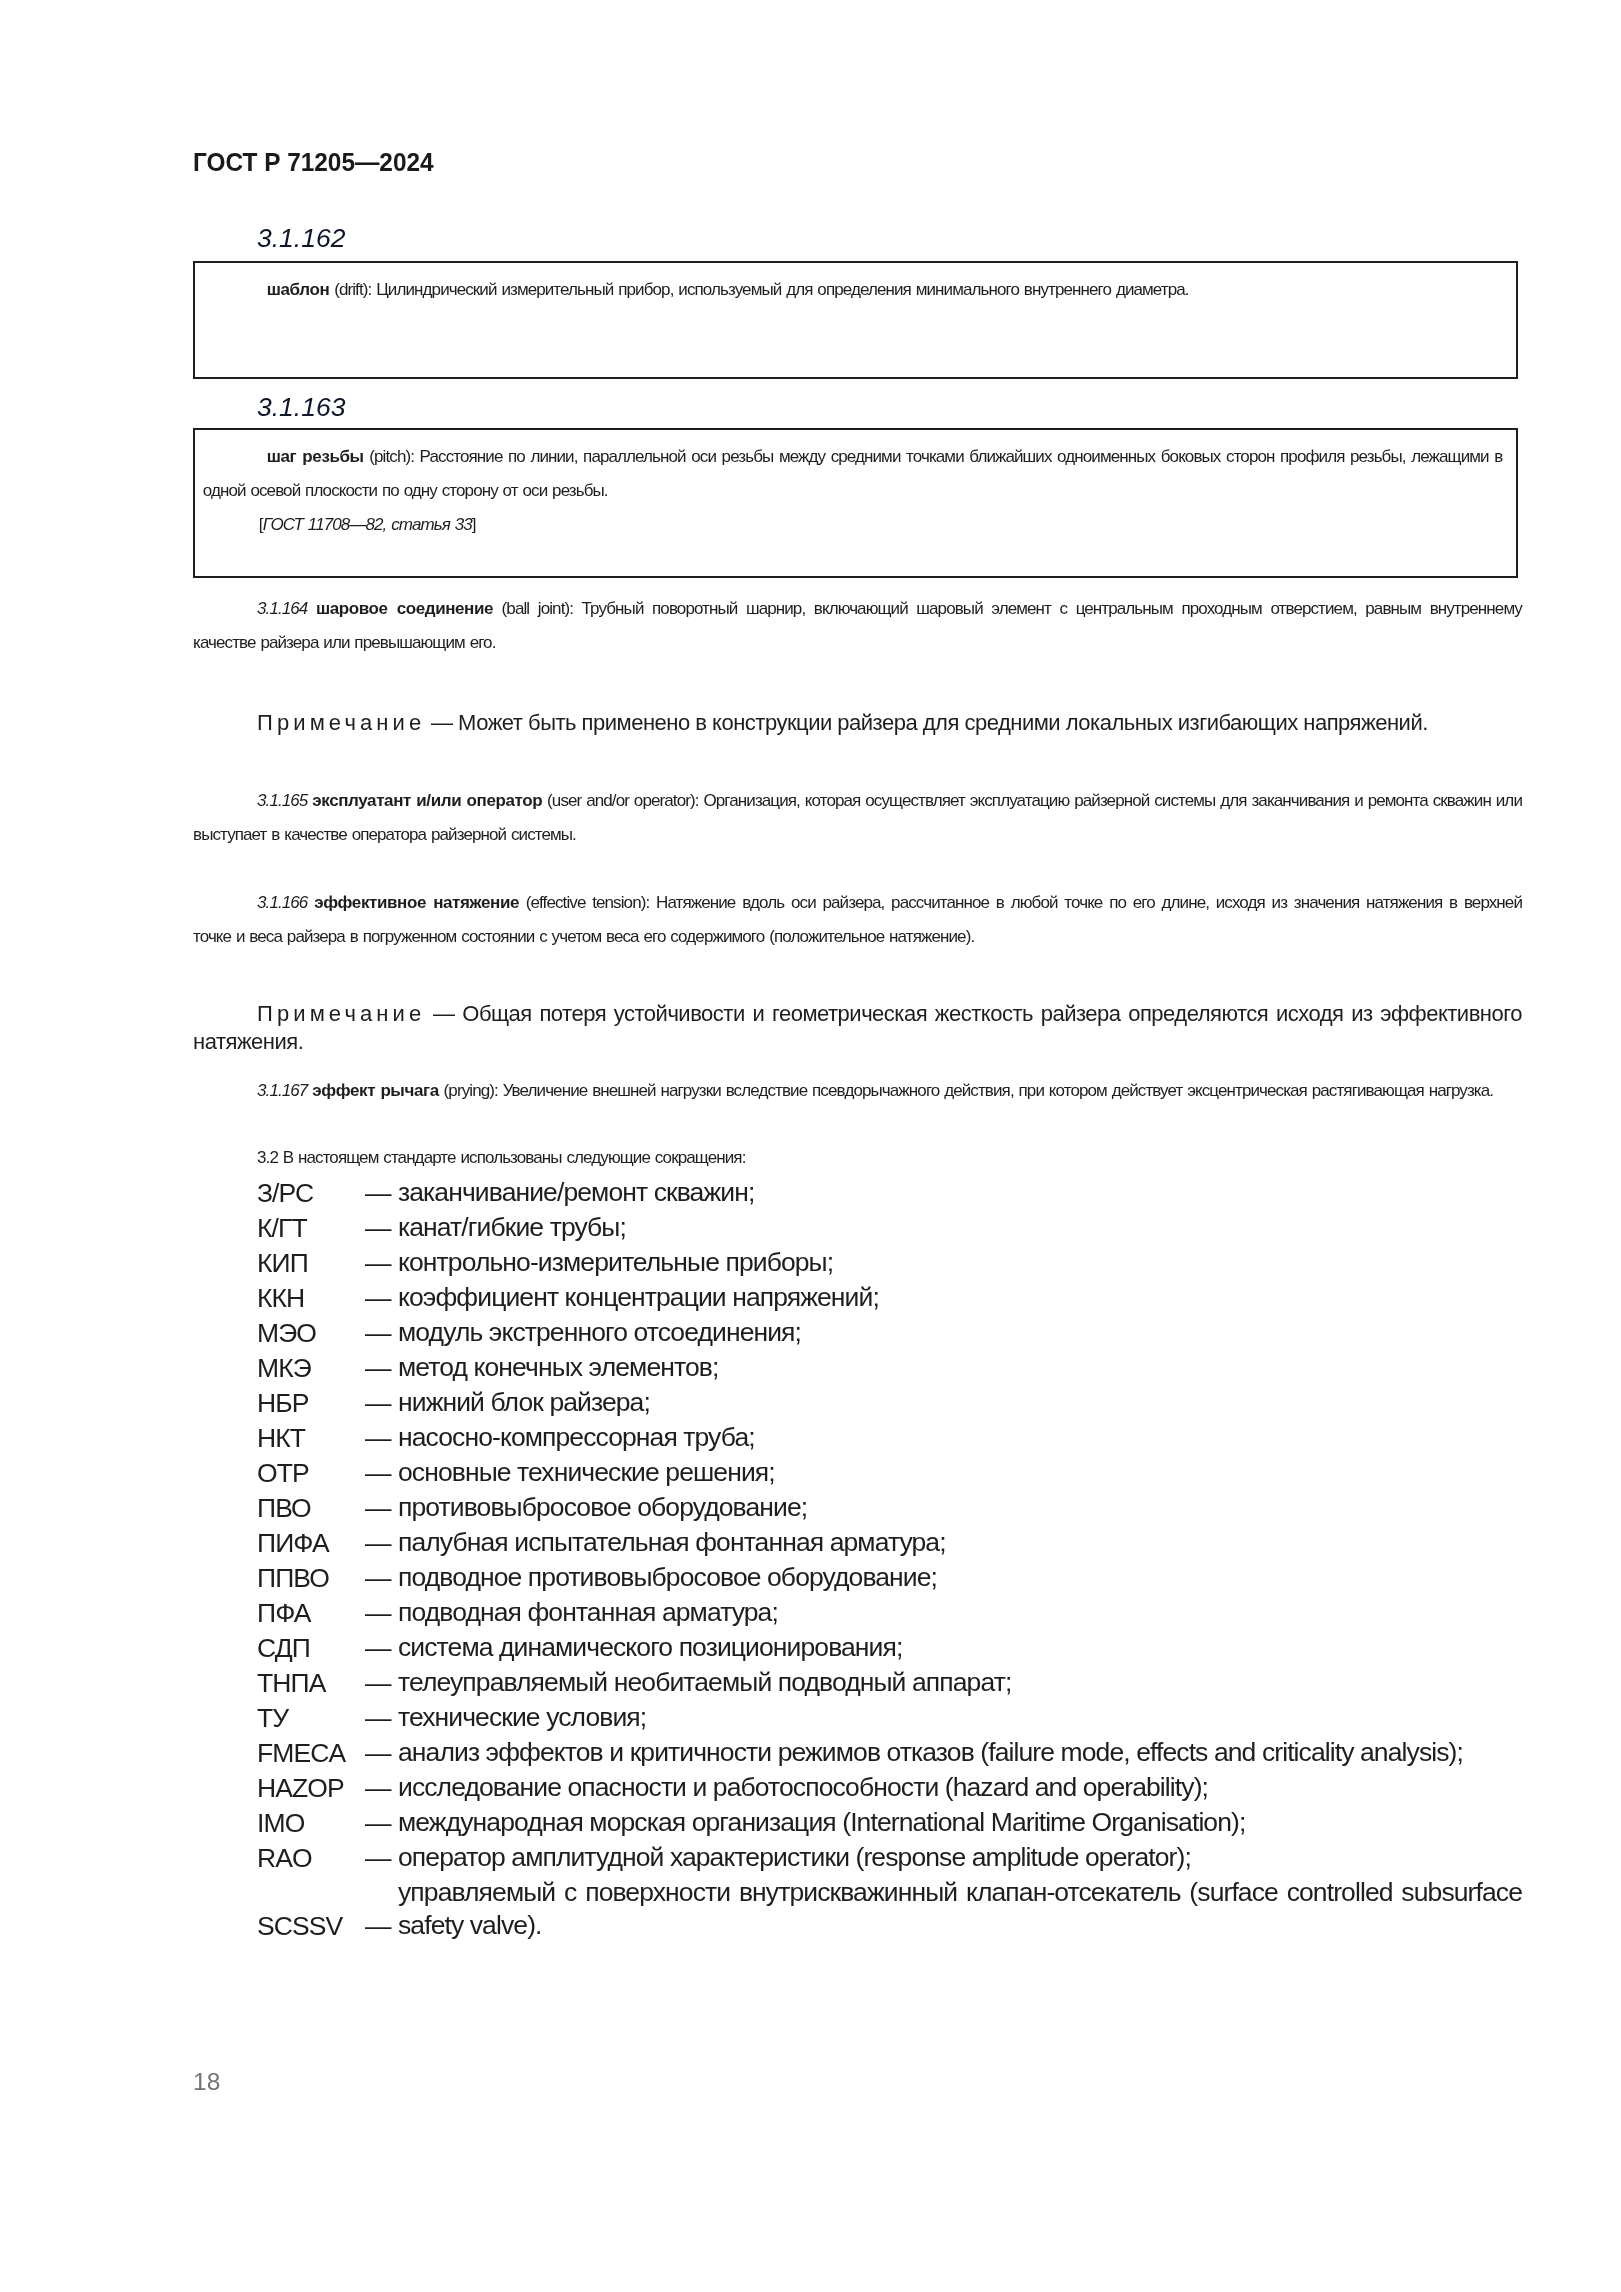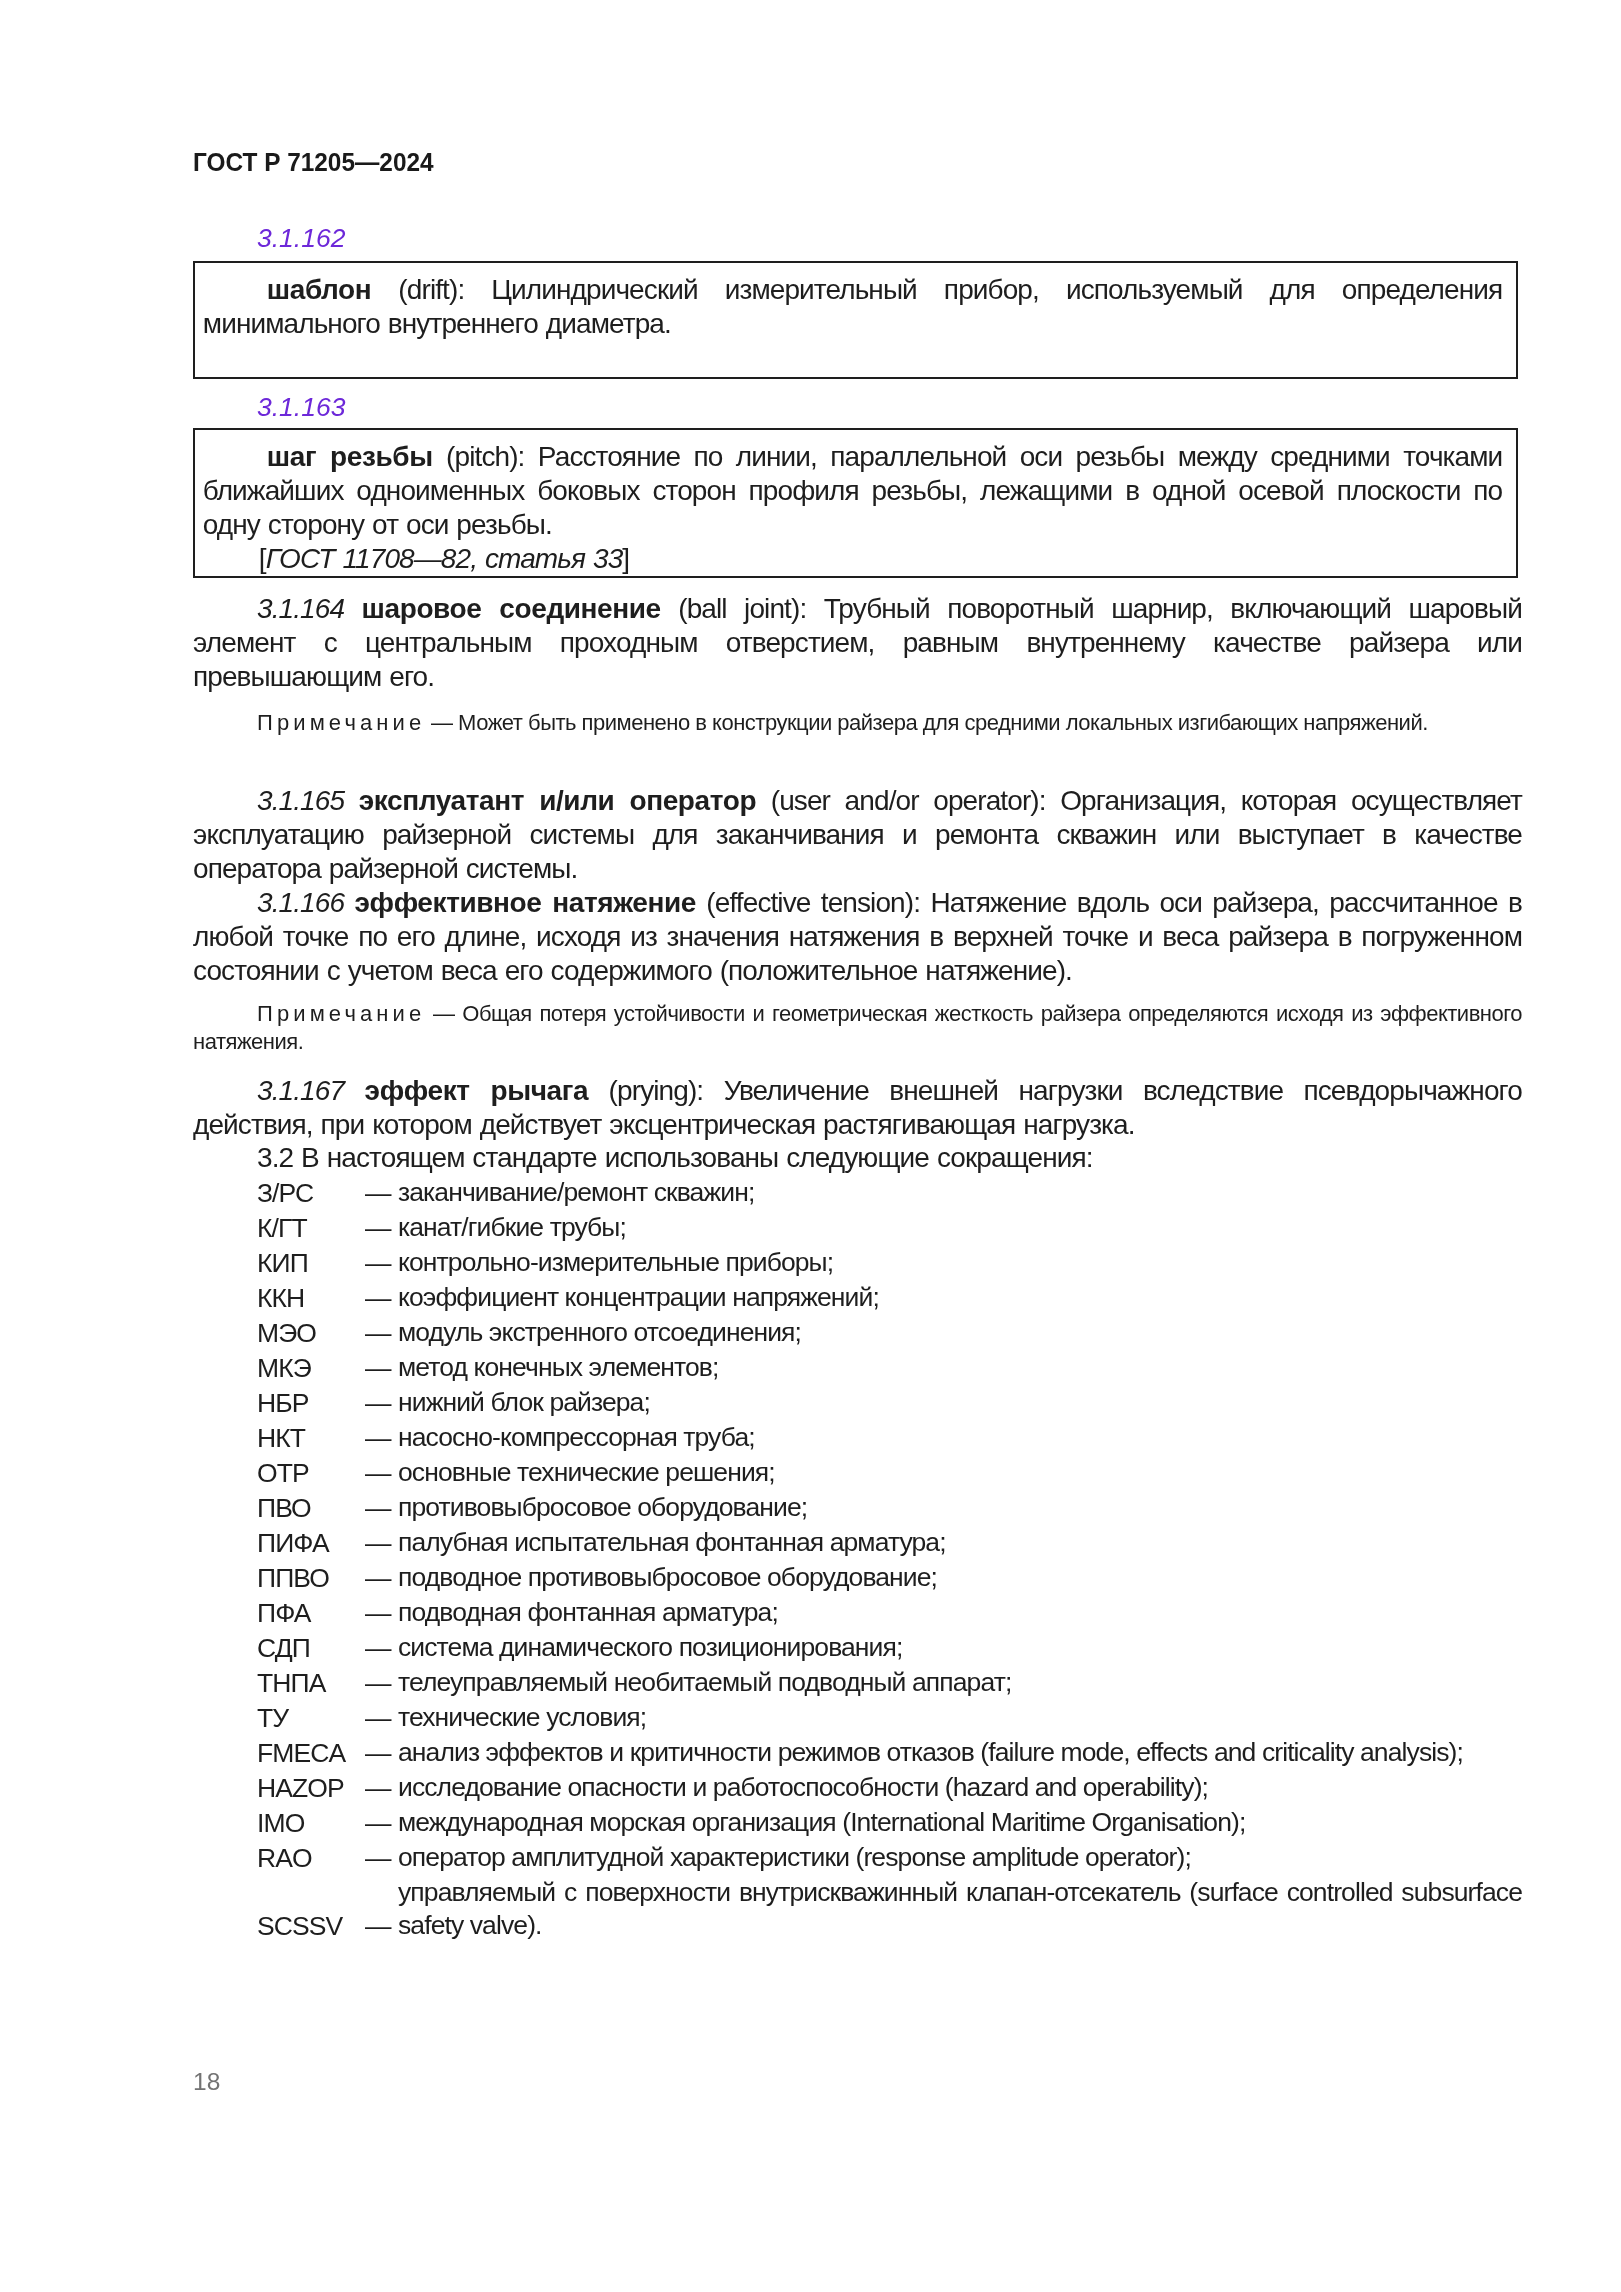--- a/index.html
+++ b/index.html
@@ -21,35 +21,35 @@
       top: 147px;
       font-family: "Liberation Sans", sans-serif;
       font-weight: bold;
       font-size: 26.5px;
       letter-spacing: 0px;
       color: #1a1a1a;
       transform: scaleX(0.92);
       transform-origin: left top;
     }
     .body-text {
-      font-size: 28px;
+      font-size: 17px;
       line-height: 34px;
       text-align: justify;
       transform-origin: left top;
     }
     .cond {
       letter-spacing: -0.9px;
       word-spacing: 1px;
     }
     .num-label {
       position: absolute;
       left: 257px;
       font-style: italic;
       font-size: 26.5px;
-      color: #6d28d9;
+      color: #0f172a;
     }
     .term-box {
       position: absolute;
       left: 193px;
       width: 1325px;
       border: 2.9px solid #1e1e1e;
       box-sizing: border-box;
       padding: 9.8px 13.7px 7.8px 7.8px;
     }
     .para {

